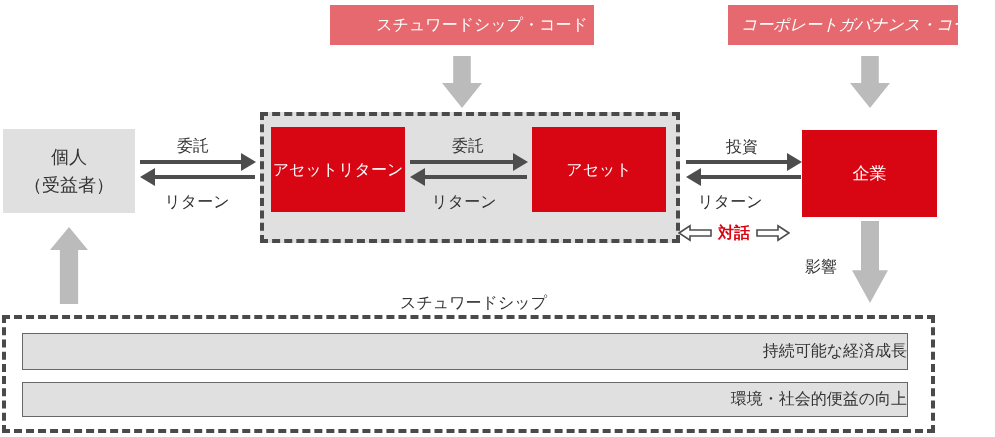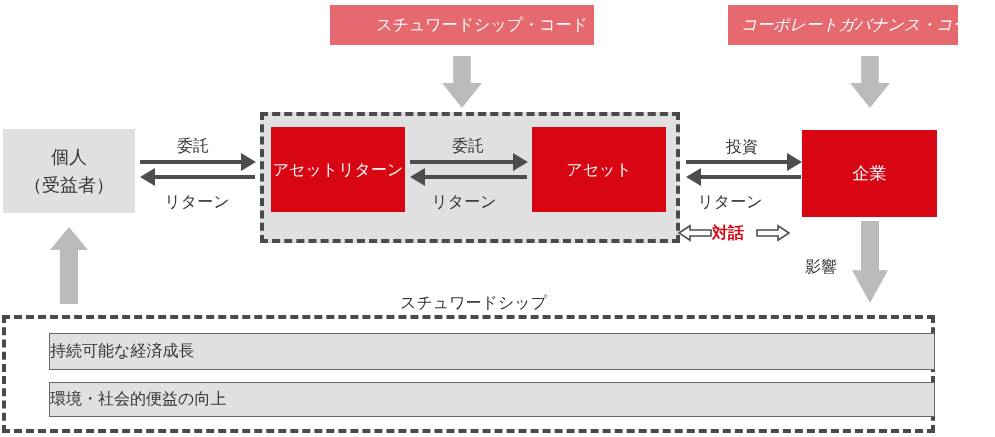--- a/index.html
+++ b/index.html
@@ -37,24 +37,24 @@
   .bottom-box{background:#fff;}
   .lbl{font-size:16px;text-align:center;white-space:nowrap;line-height:20px;}
   .lbl-left{text-align:center;line-height:31px;}
   .arr-line{background:var(--arrow-dark);height:4px;}
   .arr-head-r{width:0;height:0;border-top:9px solid transparent;border-bottom:9px solid transparent;border-left:15px solid var(--arrow-dark);}
   .arr-head-l{width:0;height:0;border-top:9px solid transparent;border-bottom:9px solid transparent;border-right:15px solid var(--arrow-dark);}
   .block-arrow{background:var(--arrow-gray);}
   .block-down{clip-path:polygon(28% 0,72% 0,72% 52%,100% 52%,50% 100%,0 52%,28% 52%);}
   .block-down-long{clip-path:polygon(25% 0,75% 0,75% 60%,100% 60%,50% 100%,0 60%,25% 60%);}
   .block-up{clip-path:polygon(50% 0,100% 30%,74% 30%,74% 100%,26% 100%,26% 30%,0 30%);}
-  .dialogue-text{font-size:16px;font-weight:bold;color:var(--box-red);line-height:18px;white-space:nowrap;}
+  .dialogue-text{font-size:16px;font-weight:bold;color:var(--box-red);text-align:center;line-height:18px;white-space:nowrap;}
   .bar{
     background:var(--box-gray);border:1.5px solid var(--bar-border);
-    font-size:16px;display:flex;align-items:center;justify-content:flex-start;white-space:nowrap;margin-left:27px;
+    font-size:16px;display:flex;align-items:center;justify-content:flex-end;white-space:nowrap;
   }
 </style>
 </head>
 <body>
 
 <div class="canvas">
 
   <div class="abs banner" style="left:330px;top:5px;width:264px;height:40px;">
     <span>スチュワードシップ・コード</span>
   </div>

